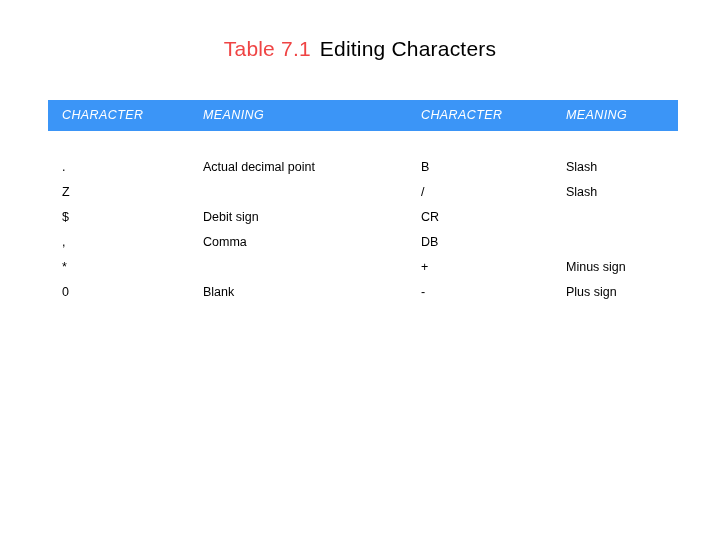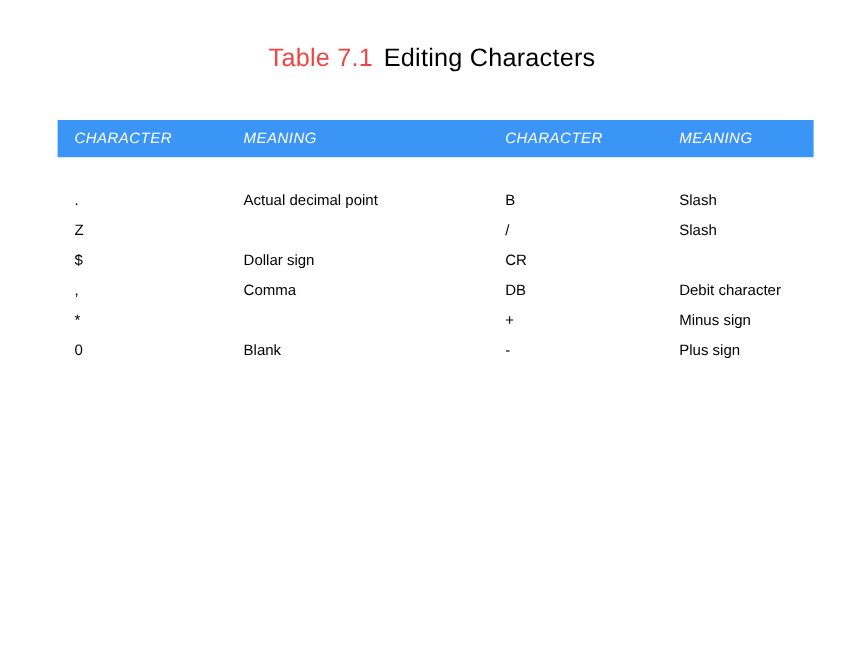--- a/index.html
+++ b/index.html
@@ -130,29 +130,28 @@
       </div>
 
       <div class="row">
         <span class="cell c-1">Z</span>
         <span class="cell c-3">/</span>
         <span class="cell c-4">Slash</span>
       </div>
 
       <div class="row">
         <span class="cell c-1">$</span>
-        <span class="cell c-2">Dollar sign</span>
+        <span class="cell c-2">Debit sign</span>
         <span class="cell c-3">CR</span>
       </div>
 
       <div class="row">
         <span class="cell c-1">,</span>
         <span class="cell c-2">Comma</span>
         <span class="cell c-3">DB</span>
-        <span class="cell c-4">Debit character</span>
       </div>
 
       <div class="row">
         <span class="cell c-1">*</span>
         <span class="cell c-3">+</span>
         <span class="cell c-4">Minus sign</span>
       </div>
 
       <div class="row">
         <span class="cell c-1">0</span>

